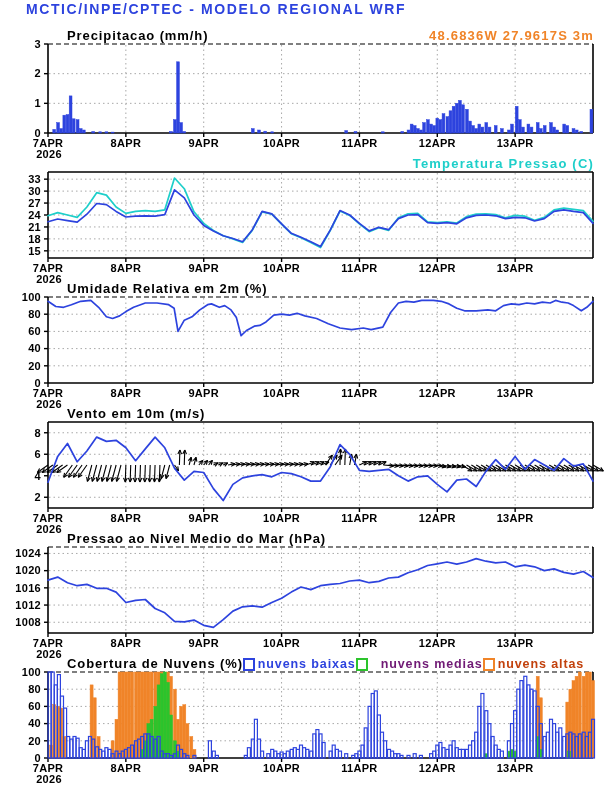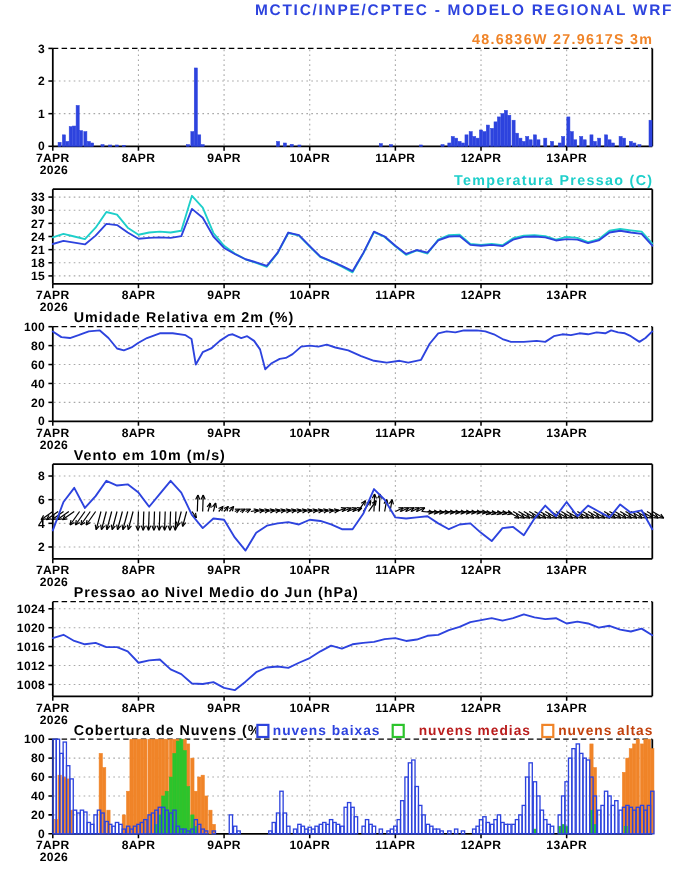--- a/index.html
+++ b/index.html
@@ -1,62 +1,63 @@
 <!DOCTYPE html>
 <html><head>
 <meta charset="utf-8">
 <style>
   html,body{margin:0;padding:0;background:#fff}
   .page{position:relative;width:612px;height:792px;background:#fff;overflow:hidden;
         font-family:"Liberation Sans",sans-serif;font-weight:bold;}
   .hdr-title{position:absolute;top:1px;left:0;width:100%;box-sizing:border-box;padding-left:26px;
-             text-align:right;color:#2d43de;font-size:14px;letter-spacing:1.6px;white-space:nowrap}
+             text-align:left;color:#2d43de;font-size:14px;letter-spacing:1.6px;white-space:nowrap}
   .hdr-sub{position:absolute;top:15px;left:35px;color:#f08428;font-size:13px;letter-spacing:1px;white-space:nowrap}
   .hdr-sub .station{margin-right:16px}
   .ptitle{position:absolute;left:67px;width:527px;height:14px;font-size:13px;letter-spacing:0.9px;
           color:#000;white-space:nowrap}
   .pt-right{position:absolute;right:0;bottom:0}
   .pt-main{position:absolute;left:0;bottom:0}
-  .legend-wrap{position:absolute;left:166px;right:0;bottom:0;display:flex;justify-content:space-between}
+  .legend-wrap{position:absolute;left:166px;right:0;bottom:0;display:flex;justify-content:center}
   .legend-item{display:inline-flex;align-items:center;font-size:12.5px}
   .legend-swatch{display:inline-block;width:8px;height:9px;border:2px solid;margin-right:3px;background:#fff}
   svg text{font-family:"Liberation Sans",sans-serif;font-weight:bold;font-size:11px;fill:#000;letter-spacing:0.3px}
   svg{position:absolute;top:0;left:0}
 </style>
 </head>
 <body>
 
 <div class="page">
   <div class="hdr-title">MCTIC/INPE/CPTEC - MODELO REGIONAL WRF</div>
   <div id="titles">
       <div class="ptitle" style="top: 29px;">
+        <span class="pt-main">Precipitacao (mm/h)</span>
         <span class="pt-right" style="color: rgb(240, 132, 40); letter-spacing: 1.2px;">48.6836W 27.9617S 3m</span>
       </div>
       <div class="ptitle" style="top: 157px;">
         <span class="pt-right" style="color: rgb(30, 207, 202); letter-spacing: 1.2px;">Temperatura Pressao (C)</span>
       </div>
       <div class="ptitle" style="top: 282px;">
         <span class="pt-main">Umidade Relativa em 2m (%)</span>
       </div>
       <div class="ptitle" style="top: 407px;">
         <span class="pt-main">Vento em 10m (m/s)</span>
       </div>
       <div class="ptitle" style="top: 532px;">
-        <span class="pt-main">Pressao ao Nivel Medio do Jun (hPa)</span>
+        <span class="pt-main">Pressao ao Nivel Medio do Mar (hPa)</span>
       </div>
       <div class="ptitle" style="top: 657px;">
         <span class="pt-main">Cobertura de Nuvens (%)</span>
         <span class="legend-wrap">
           <span class="legend-item">
             <span class="legend-swatch" style="border-color: rgb(45, 67, 222);"></span>
             <span style="color: rgb(45, 67, 222);">nuvens baixas</span>
           </span>
           <span class="legend-item">
             <span class="legend-swatch" style="border-color: rgb(44, 196, 44);"></span>
-            <span style="color: #b91c1c; margin-left: 10px;">nuvens medias</span>
+            <span style="color: #701a75; margin-left: 10px;">nuvens medias</span>
           </span>
           <span class="legend-item">
             <span class="legend-swatch" style="border-color: rgb(240, 132, 40);"></span>
             <span style="color: #c2410c;">nuvens altas</span>
           </span>
         </span>
       </div>
     </div>
 <svg width="612" height="792">
       <g>

